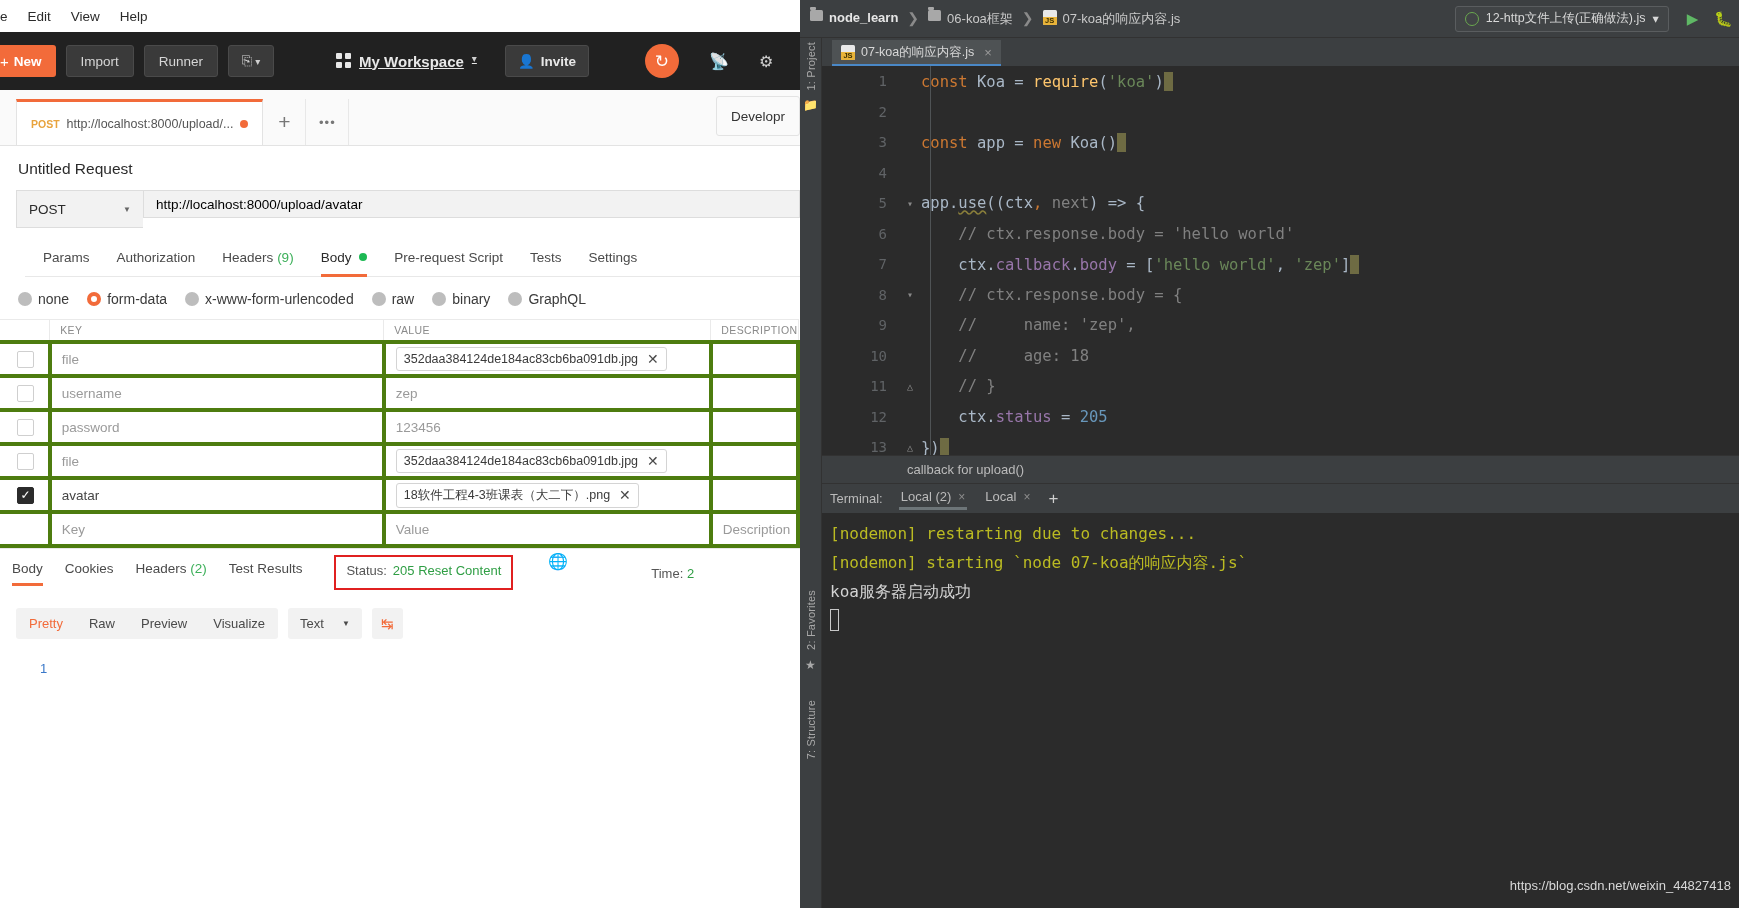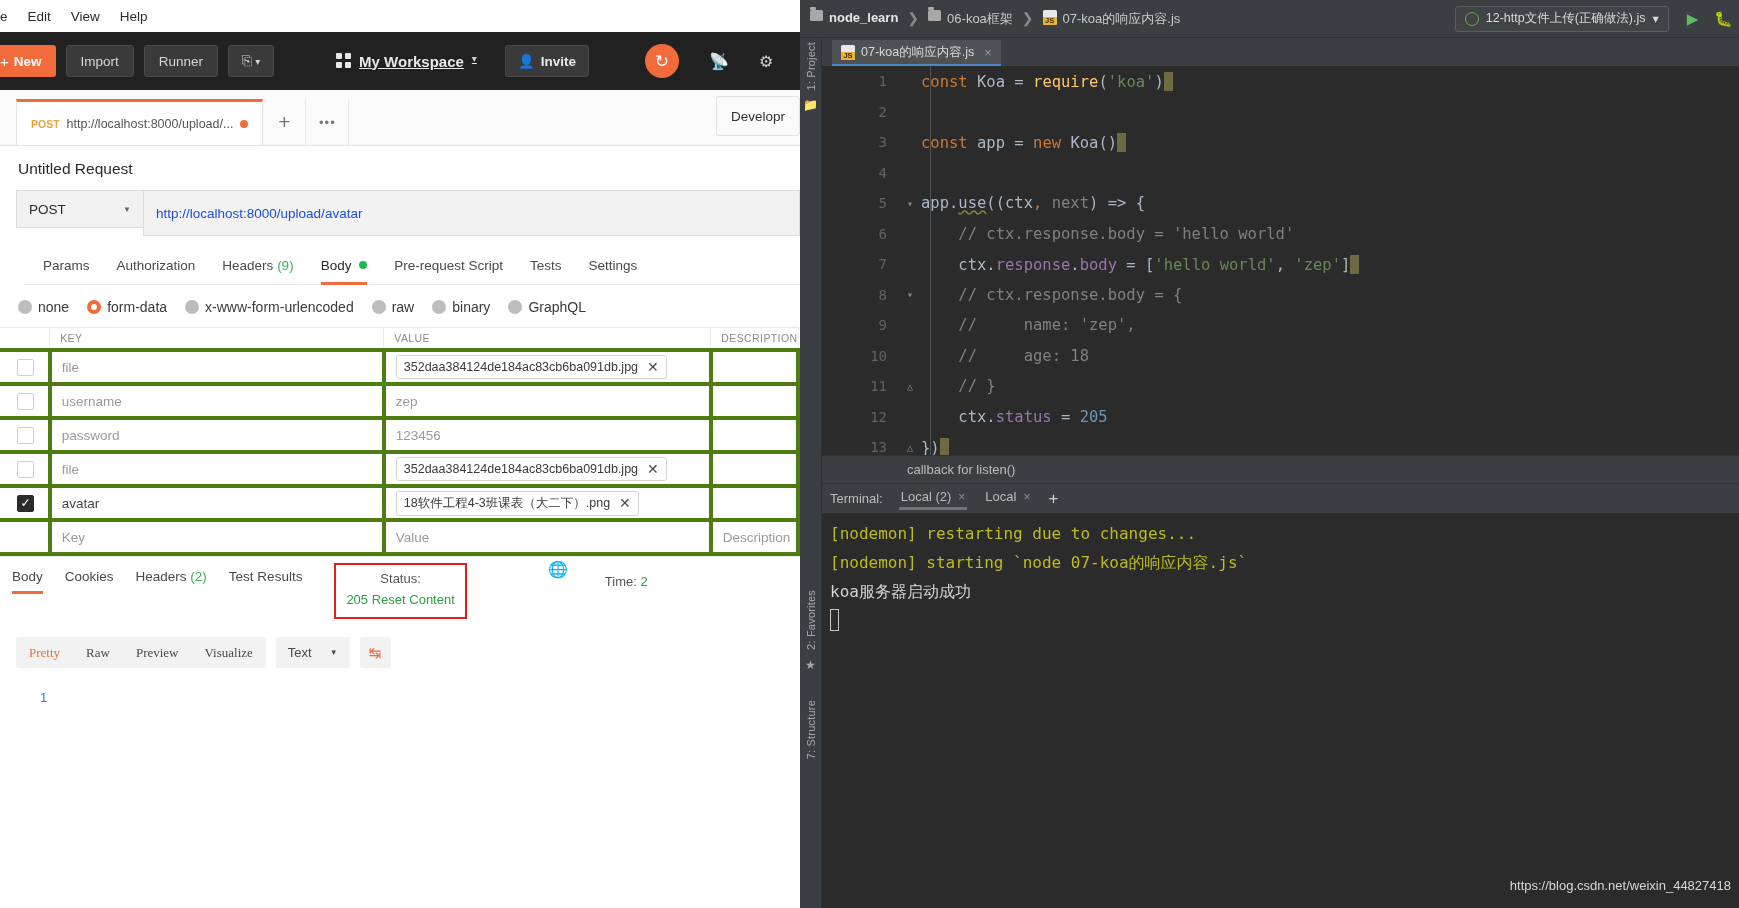--- a/index.html
+++ b/index.html
@@ -89,22 +89,22 @@
   .pm-title { padding:14px 0 12px 18px; font-size:15.5px; color:#2b2b2b; }
 
   .url-row { display:flex; padding:0 0 0 16px; }
   .method-sel {
     width:127px; height:38px; border:1px solid #ddd; background:#f2f2f2;
     border-right:none; display:flex; align-items:center; justify-content:space-between;
     padding:0 12px; font-size:13.5px; color:#2b2b2b;
   }
   .method-sel .c { font-size:8px; color:#666; }
   .url-input {
-    flex:1; height:46px; border:1px solid #ddd; background:#f2f2f2;
-    display:flex; align-items:center; padding:0 12px; font-size:13.5px; color:#1d4ed8;
+    flex:1; height:28px; border:1px solid #ddd; background:#f2f2f2;
+    display:flex; align-items:center; padding:0 12px; font-size:13.5px; color:#000000;
   }
 
   .req-tabs {
     display:flex; gap:27px; padding:18px 0 0 18px; font-size:13.5px; color:#4a4a4a;
     border-bottom:1px solid #e8e8e8; margin-top:4px;margin-left:25px;
   }
   .req-tabs > div { padding-bottom:11px; position:relative; }
   .req-tabs .active { color:#2b2b2b; font-weight:400; }
   .req-tabs .active::after {
     content:""; position:absolute; left:0; right:0; bottom:-1px; height:3px;
@@ -150,33 +150,33 @@
     display:flex; gap:22px; padding:12px 0 0 12px; font-size:13.5px; color:#4a4a4a;
     border-top:1px solid #e8e8e8; align-items:flex-start; position:relative;
   }
   .resp-tabs > div { padding-bottom:10px; position:relative; }
   .resp-tabs .active::after {
     content:""; position:absolute; left:0; right:0; bottom:0; height:3px; background:#f26b3a;
   }
   .status-box {
     position:absolute; right:-10px; top:-6px; border:2px solid #e02020;
     padding:6px 10px; display:flex; align-items:center; gap:6px;
-    font-size:13px; color:#555; white-space:nowrap;flex-direction:column;
+    font-size:13px; color:#555; white-space:nowrap;
   }
   .status-box .val { color:#2f9e44; }
   .globe { position:absolute; right:232px; top:3px; font-size:16px; color:#777; }
   .time-lbl { position:absolute; right:-126px; top:5px; font-size:13px; color:#555; white-space:nowrap;}
   .time-lbl .v { color:#2f9e44; }
 
   .resp-toolbar { display:flex; align-items:center; gap:10px; padding:12px 0 0 16px; }
   .seg {
     display:flex; background:#f2f2f2; border-radius:3px; height:31px; align-items:center;
     font-size:13px; color:#4a4a4a;
   }
-  .seg > div { padding:0 13px; line-height:31px;font-family:Liberation Serif, serif; }
+  .seg > div { padding:0 13px; line-height:31px; }
   .seg .sel { color:#f26b3a; }
   .typesel {
     background:#f2f2f2; border-radius:3px; height:31px; display:flex; align-items:center;
     gap:18px; padding:0 12px; font-size:13px; color:#4a4a4a;
   }
   .typesel .c { font-size:8px; }
   .wrapbtn {
     background:#f2f2f2; border-radius:3px; height:31px; width:31px;
     display:flex; align-items:center; justify-content:center; color:#f26b3a; font-size:15px;
   }
@@ -606,21 +606,21 @@
 
         <div class="code-row">
           <div class="gutter">6</div>
           <div class="foldcol"></div>
           <div class="code cm">    // ctx.response.body = 'hello world'</div>
         </div>
 
         <div class="code-row">
           <div class="gutter">7</div>
           <div class="foldcol"></div>
-          <div class="code">    <span class="pl">ctx.</span><span class="pr">response</span><span class="pl">.</span><span class="pr">body</span> <span class="pl">= [</span><span class="st">'hello world'</span><span class="pl">, </span><span class="st">'zep'</span><span class="pl">]</span><span class="caret"></span></div>
+          <div class="code">    <span class="pl">ctx.</span><span class="pr">callback</span><span class="pl">.</span><span class="pr">body</span> <span class="pl">= [</span><span class="st">'hello world'</span><span class="pl">, </span><span class="st">'zep'</span><span class="pl">]</span><span class="caret"></span></div>
         </div>
 
         <div class="code-row">
           <div class="gutter">8</div>
           <div class="foldcol">▾</div>
           <div class="code cm">    // ctx.response.body = {</div>
         </div>
 
         <div class="code-row">
           <div class="gutter">9</div>
@@ -647,21 +647,21 @@
         </div>
 
         <div class="code-row">
           <div class="gutter">13</div>
           <div class="foldcol">△</div>
           <div class="code"><span class="pl">})</span><span class="caret"></span></div>
         </div>
 
       </div>
 
-      <div class="hint-bar">callback for listen()</div>
+      <div class="hint-bar">callback for upload()</div>
 
       <div class="term-head">
         <span>Terminal:</span>
         <div class="term-tab active">
           <span>Local (2)</span>
           <span class="x">×</span>
         </div>
         <div class="term-tab">
           <span>Local</span>
           <span class="x">×</span>

